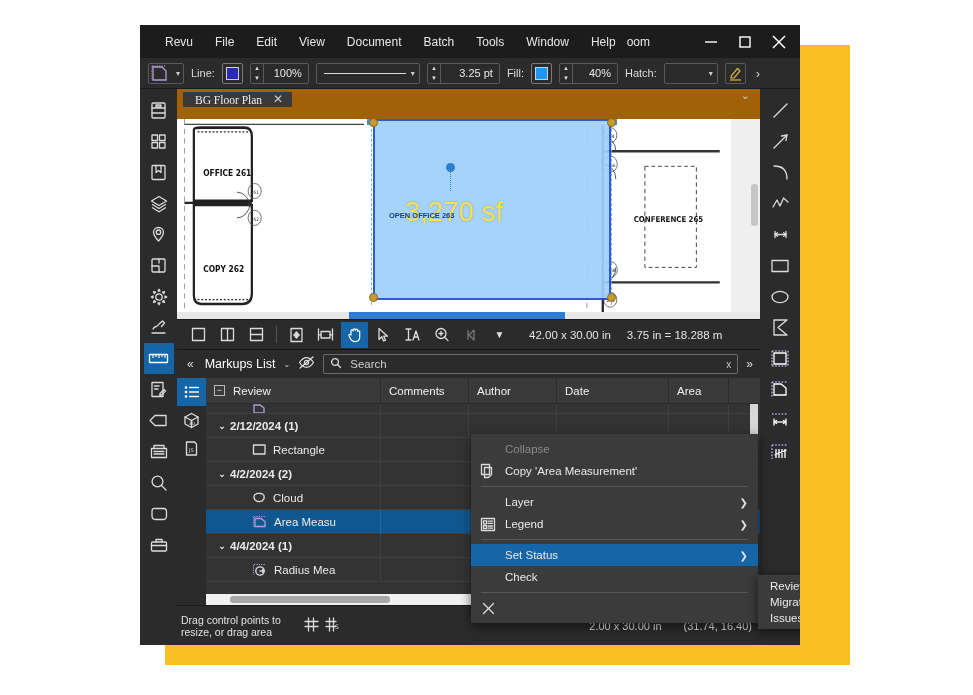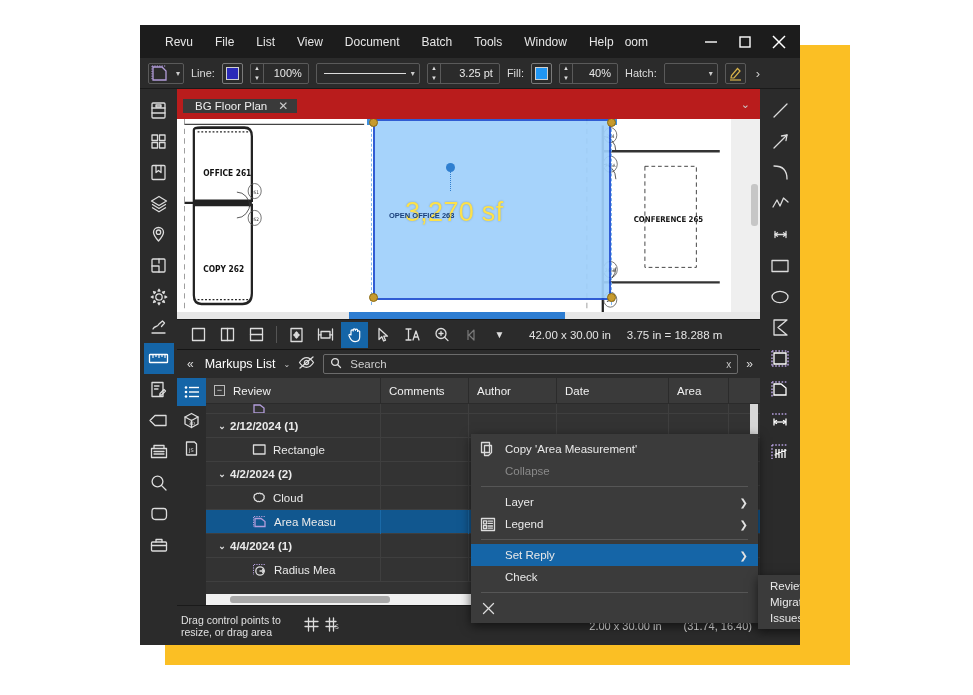--- a/index.html
+++ b/index.html
@@ -89,22 +89,22 @@
   .body { flex:1 1 auto; display:flex; min-height:0; }
   .railL { width:37px; flex:0 0 37px; background:#2b2b2b; display:flex;
       flex-direction:column; align-items:center; padding-top:6px; gap:0px; }
   .railR { width:40px; flex:0 0 40px; background:#2b2b2b; display:flex;
       flex-direction:column; align-items:center; padding-top:6px; }
   .rail-icon { width:30px; height:31px; display:flex; align-items:center; justify-content:center; }
   .rail-icon.active { background:#1565a7; }
   .center { flex:1 1 auto; display:flex; flex-direction:column; min-width:0; }
 
   
-  .tabstrip { height:30px; flex:0 0 30px; background:#b91c1c; display:flex; align-items:center;
-     padding-left:6px; }
+  .tabstrip { height:30px; flex:0 0 30px; background:#a16207; display:flex; align-items:flex-start;
+     padding-left:6px;font-family:Liberation Serif, serif; }
   .tab { background:#3a3a3a; display:flex; align-items:center; gap:11px;
      padding:0 9px 0 12px; font-size:11.5px; color:#eee; margin-top:3px; }
   .tab-close { color:#ccc; font-size:12px; }
   .tabstrip-right { margin-left:auto; display:flex; align-items:center; padding-right:10px; color:#ccc; font-size:11px;}
 
   
   .docview { flex:1 1 auto; position:relative; background:#f4f4f4; overflow:hidden; min-height:0; }
   .vscroll { position:absolute; right:2px; top:65px; width:7px; height:42px; background:#c6c6c6; border-radius:3px;}
   .hscroll-track { position:absolute; left:0; right:0; bottom:0; height:7px; background:#e7e7e7; }
   .hscroll-thumb { position:absolute; left:172px; bottom:0; width:216px; height:7px; background:#2d7dd2; }
@@ -205,21 +205,21 @@
 
 <div id="root">
   <div class="accent-block"></div>
   <div class="shadow-block"></div>
 
   <div class="app">
 
     <div class="titlebar">
       <div class="menu-item">Revu</div>
       <div class="menu-item">File</div>
-      <div class="menu-item">List</div>
+      <div class="menu-item">Edit</div>
       <div class="menu-item">View</div>
       <div class="menu-item">Document</div>
       <div class="menu-item">Batch</div>
       <div class="menu-item">Tools</div>
       <div class="menu-item">Window</div>
       <div class="menu-item">Help</div>
       <div class="menu-item clipped-menu">oom</div>
       <div class="menu-spacer"></div>
       <div class="win-btn">
         <svg width="16" height="16">
@@ -836,32 +836,32 @@
           <svg width="22" height="21" viewBox="0 0 22 21">
             <line x1="3" y1="4" x2="19" y2="4" stroke="#b39ddb" stroke-width="1.6" stroke-dasharray="1.6 1.6"></line>
             <line x1="3" y1="4" x2="3" y2="18" stroke="#b39ddb" stroke-width="1.6" stroke-dasharray="1.6 1.6"></line>
             <path d="M7 8 L7 17 M10 8 L10 17 M13 8 L13 17 M16 8 L16 17 M5.5 14 L17.5 9" fill="none" stroke="#fff" stroke-width="1.3"></path>
           </svg>
         </div>
       </div>
     </div>
 
     <div class="ctxmenu">
+      <div class="ctxitem disabled">
+        <span class="ctx-ico"></span>
+        <span class="ctx-label">Collapse</span>
+      </div>
       <div class="ctxitem">
         <span class="ctx-ico">
           <svg width="16" height="16" viewBox="0 0 16 16">
               <rect class="ic" x="1.5" y="1.5" width="8" height="10"></rect>
               <path class="ic" d="M4.5 4.5 L11.5 4.5 L11.5 11.5 L8.5 14.5 L4.5 14.5 Z"></path>
             </svg>
         </span>
         <span class="ctx-label">Copy 'Area Measurement'</span>
-      </div>
-      <div class="ctxitem disabled">
-        <span class="ctx-ico"></span>
-        <span class="ctx-label">Collapse</span>
       </div>
       <div class="ctx-sep"></div>
       <div class="ctxitem">
         <span class="ctx-ico"></span>
         <span class="ctx-label">Layer</span>
         <span class="ctx-arrow">❯</span>
       </div>
       <div class="ctxitem">
         <span class="ctx-ico">
           <svg width="16" height="15" viewBox="0 0 16 15">
@@ -873,21 +873,21 @@
               <line class="ic" x1="8" y1="9" x2="12.5" y2="9"></line>
               <line class="ic" x1="8" y1="11.1" x2="12.5" y2="11.1"></line>
             </svg>
         </span>
         <span class="ctx-label">Legend</span>
         <span class="ctx-arrow">❯</span>
       </div>
       <div class="ctx-sep"></div>
       <div class="ctxitem sel">
         <span class="ctx-ico"></span>
-        <span class="ctx-label">Set Reply</span>
+        <span class="ctx-label">Set Status</span>
         <span class="ctx-arrow">❯</span>
       </div>
       <div class="ctxitem">
         <span class="ctx-ico"></span>
         <span class="ctx-label">Check</span>
       </div>
       <div class="ctx-sep"></div>
       <div class="ctxitem">
         <span class="ctx-ico">
           <svg width="15" height="15" viewBox="0 0 15 15">

